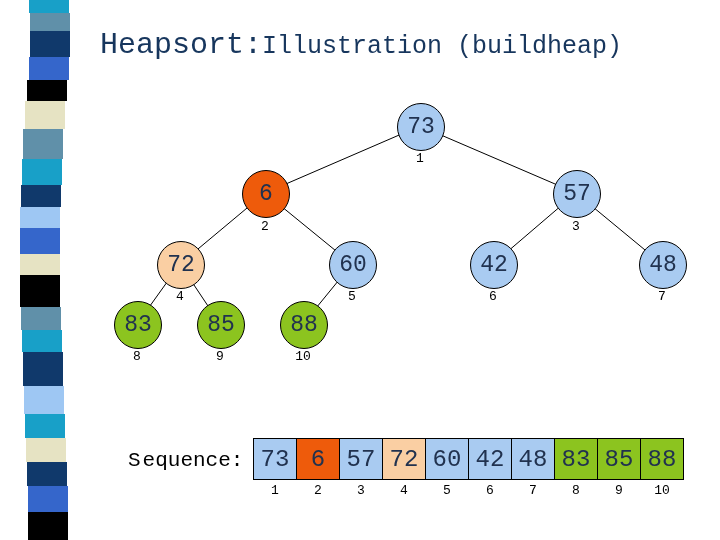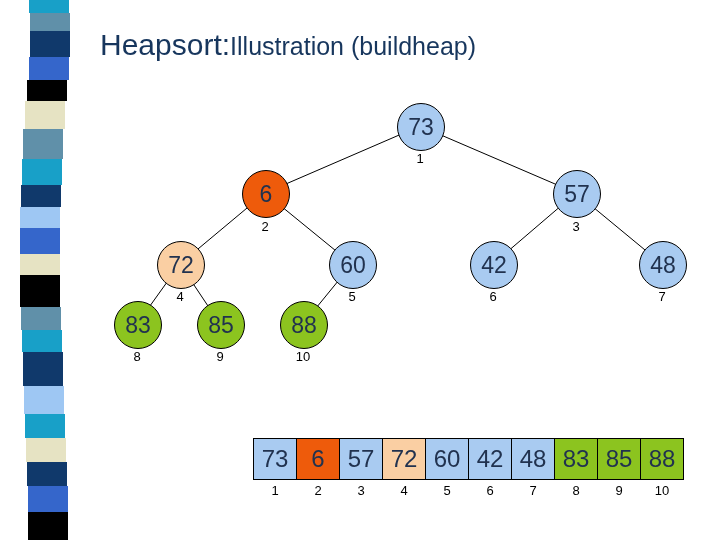--- a/index.html
+++ b/index.html
@@ -1,17 +1,17 @@
 <!DOCTYPE html>
 <html><head>
 <meta charset="utf-8">
 <style>
   html,body{margin:0;padding:0;background:#fff;}
   .slide{position:relative;width:720px;height:540px;background:#ffffff;overflow:hidden;
-         font-family:Liberation Sans, sans-serif;}
+         font-family:Liberation Mono, monospace;}
   
   .strip{position:absolute;left:0;top:0;width:80px;height:540px;}
   .strip .seg{width:40px;}
   
   .title{position:absolute;left:100px;top:26px;margin:0;font-weight:normal;
          color:#17365D;white-space:nowrap;}
   .title .t1{font-size:30px;}
   .title .t2{font-size:25px;}
   
   .edges{position:absolute;left:0;top:0;}
@@ -88,20 +88,21 @@
   <div class="nidx" style="left:245px;top:219px">2</div>
   <div class="nidx" style="left:556px;top:219px">3</div>
   <div class="nidx" style="left:160px;top:289px">4</div>
   <div class="nidx" style="left:332px;top:289px">5</div>
   <div class="nidx" style="left:473px;top:289px">6</div>
   <div class="nidx" style="left:642px;top:289px">7</div>
   <div class="nidx" style="left:117px;top:349px">8</div>
   <div class="nidx" style="left:200px;top:349px">9</div>
   <div class="nidx" style="left:283px;top:349px">10</div>
 
+  <div class="seq-label">Sequence:</div>
   <div class="seq-row">
     <div class="cellw">
       <div class="cell" style="background-color: rgb(169, 203, 241);">73</div>
       <div class="cidx">1</div>
     </div>
     <div class="cellw">
       <div class="cell" style="background-color: rgb(238, 91, 11);">6</div>
       <div class="cidx">2</div>
     </div>
     <div class="cellw">

